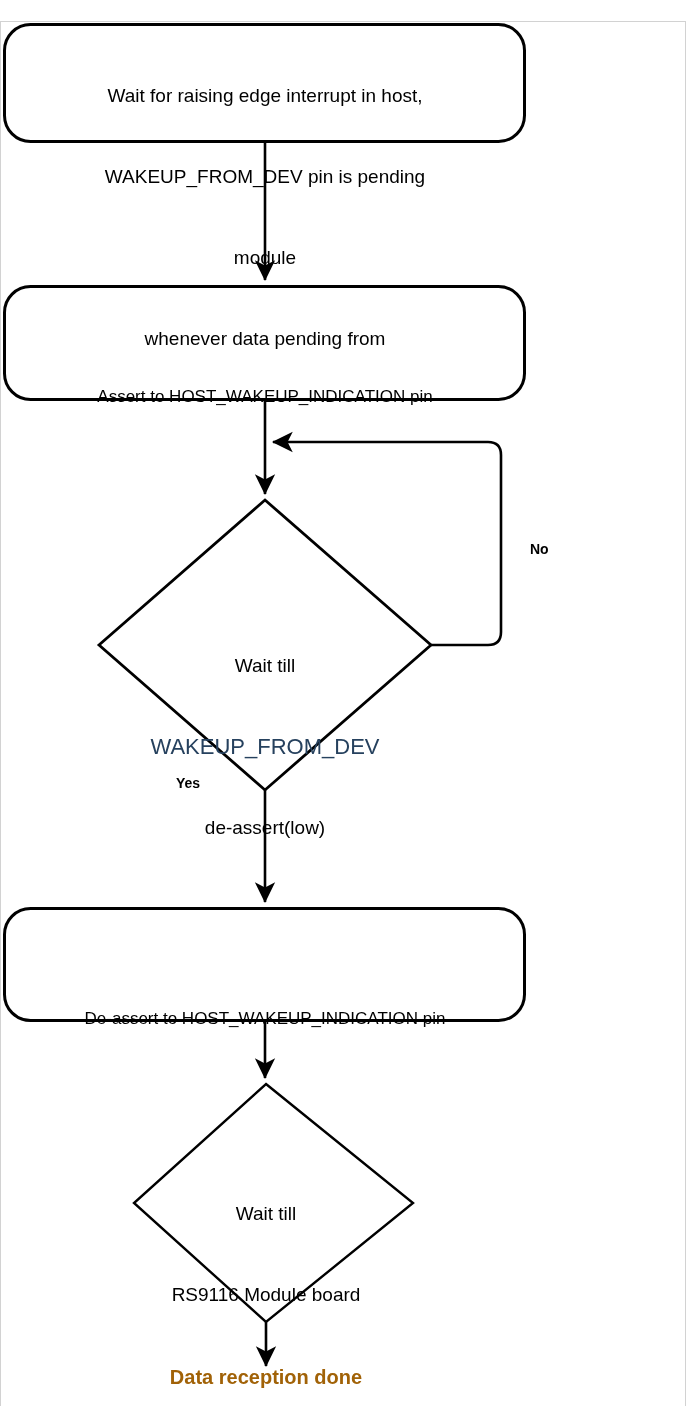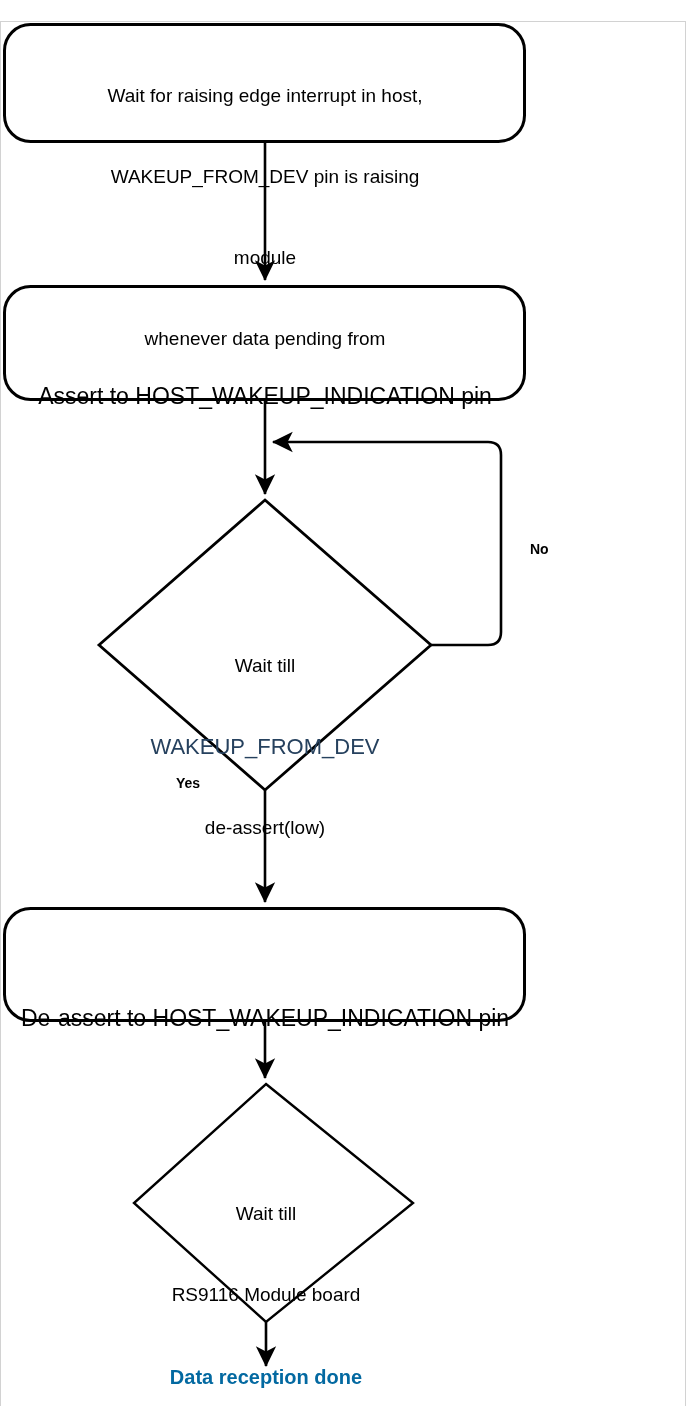--- a/index.html
+++ b/index.html
@@ -32,39 +32,39 @@
     position: absolute;
     text-align: center;
     color: #000000;
     font-family: "Liberation Sans", sans-serif;
     font-size: 19px;
     line-height: 27px;
     white-space: pre;
     pointer-events: none;
   }
   .proc-text {
-    font-size: 23px;
+    font-size: 17px;
   }
   .hl {
     color: #26415E;
   }
   .edge-label {
     position: absolute;
     font-family: "Liberation Sans", sans-serif;
     font-size: 14px;
     font-weight: bold;
     color: #000000;
     white-space: pre;
   }
   .terminal-label {
     position: absolute;
     font-family: "Liberation Sans", sans-serif;
     font-size: 20px;
     font-weight: bold;
-    color: #0369a1;
+    color: #a16207;
     white-space: pre;
     text-align: center;
   }
 </style>
 </head>
 <body>
 
 <div id="canvas">
 
   <svg id="flow-svg" viewBox="0 0 686 1406" xmlns="http://www.w3.org/2000/svg">
@@ -92,21 +92,21 @@
 
     <line x1="264" y1="998" x2="264" y2="1056" stroke="#000000" stroke-width="2.6" marker-end="url(#arrowhead)"></line>
 
     <polygon points="265,1062 412,1181 265,1300 133,1181" fill="#ffffff" stroke="#000000" stroke-width="2.4"></polygon>
 
     <line x1="265" y1="1300" x2="265" y2="1344" stroke="#000000" stroke-width="2.6" marker-end="url(#arrowhead)"></line>
   </svg>
 
   <div class="node-text" style="left:14px; top:6px; width:500px;">
     <div>Wait for raising edge interrupt in host,</div>
-    <div>WAKEUP_FROM_DEV pin is raising</div>
+    <div>WAKEUP_FROM_DEV pin is pending</div>
     <div>module</div>
     <div>whenever data pending from</div>
   </div>
 
   <div class="node-text proc-text" style="left:14px; top:307px; width:500px;">
     <div>Assert to HOST_WAKEUP_INDICATION pin</div>
   </div>
 
   <div class="node-text" style="left:84px; top:576px; width:360px;">
     <div>Wait till</div>

